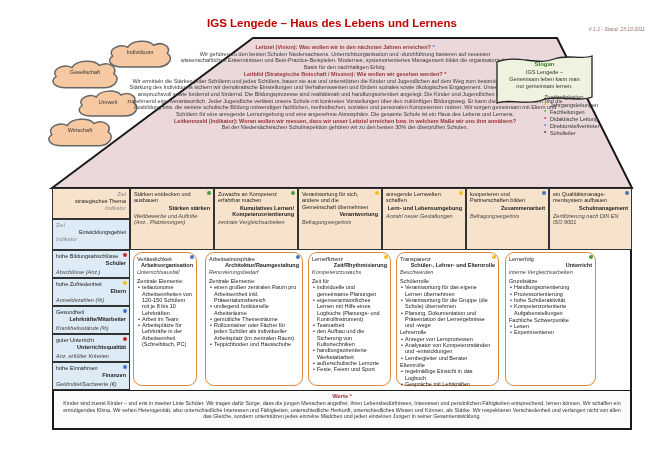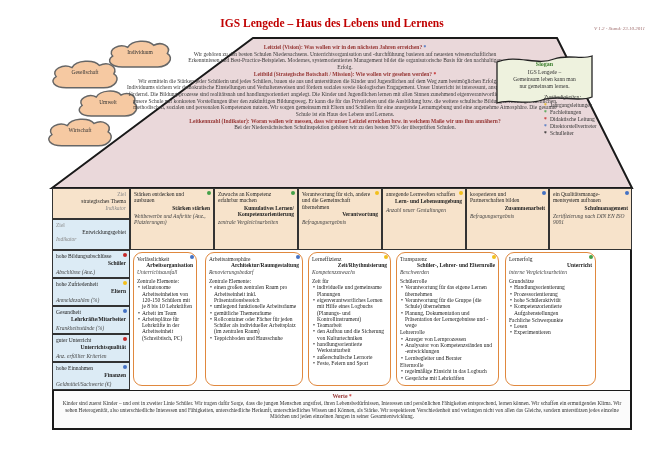--- a/index.html
+++ b/index.html
@@ -1,17 +1,17 @@
 <!DOCTYPE html>
 <html><head>
 <meta charset="utf-8">
 <style>
   html,body{margin:0;padding:0;background:#fff;-webkit-text-size-adjust:none;}
   .page{position:relative;width:660px;height:466px;background:#fff;overflow:hidden;
-        font-family:Liberation Serif, serif;color:#222;border-radius:22px;}
+        font-family:Liberation Sans, sans-serif;color:#222;border-radius:22px;}
   .abs{position:absolute;}
   .title{left:52px;top:17px;width:560px;text-align:center;font-size:11.5px;font-weight:bold;color:#c00000;}
   .version{left:520px;top:26px;width:125px;text-align:right;font-size:5px;font-style:italic;color:#9e6b6b;}
 
   
   svg.layer{left:0;top:0;width:660px;height:466px;pointer-events:none;}
   .rooftext{left:125px;top:44px;width:440px;text-align:center;font-size:5.5px;line-height:1.22;color:#3a3a3a;}
   .rooftext p{margin:0 auto 0 auto;}
   .rh{color:#963634;font-weight:bold;margin-top:5px;}
   .rooftext .p1{max-width:330px;}

